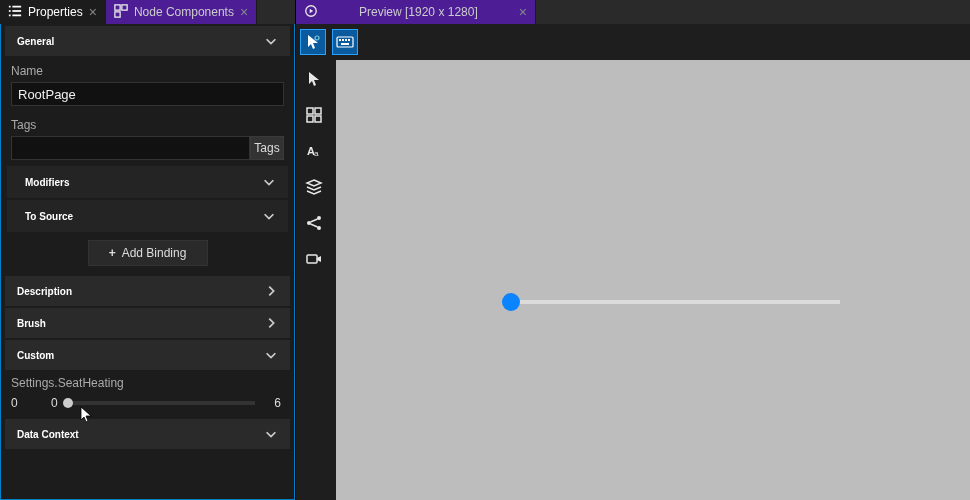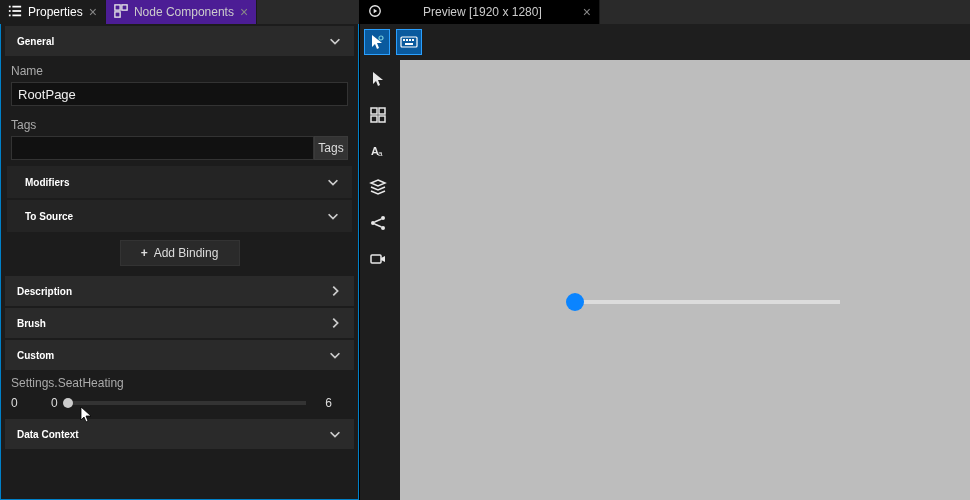--- a/index.html
+++ b/index.html
@@ -1,36 +1,36 @@
 <!DOCTYPE html>
 <html><head>
 <meta charset="utf-8">
 <style>
   * { box-sizing: border-box; margin: 0; padding: 0; font-family: "Segoe UI", Arial, sans-serif; }
   body { background: #1e1e1e; color: #ccc; width: 970px; height: 500px; overflow: hidden; display: flex; }
-  .left-panel { width: 360px; height: 500px; background: #1c1c1c; display:flex; flex-direction:column; border-right:1px solid #000; }
+  .left-panel { width: 296px; height: 500px; background: #1c1c1c; display:flex; flex-direction:column; border-right:1px solid #000; }
   .right-panel { flex:1; height:500px; background:#1e1e1e; display:flex; flex-direction:column; }
   .tabbar { height:24px; background:#2a2a2a; display:flex; align-items:stretch; font-size:12px; }
   .tab { display:flex; align-items:center; padding:0 8px; gap:6px; background:#4c1d95; border-right:1px solid #1a1a1a; cursor:pointer; }
   .tab.active { background:#1c1c1c; color:#fff; }
   .tab .close { color:#888; font-size:14px; line-height:1; }
   .tab svg { width:14px; height:14px; }
   .panel-body { flex:1; border:1px solid #0080c8; border-top:none; background:#1c1c1c; overflow:auto; }
   .section-header { display:flex; align-items:center; justify-content:space-between; background:#2a2a2a; padding:0 12px; height:30px; font-size:10px; font-weight:600; color:#ffffff; margin:2px 4px; cursor:pointer; }
   .section-header.sub { background:#242424; height:32px; padding-left:18px; margin:2px 6px; }
   .chev { width:14px; height:14px; }
   .chev svg { width:14px; height:14px; fill:#ccc; }
   .field-label { font-size:12px; color:#aaa; padding:6px 0 4px 10px; }
   .text-input { width: calc(100% - 20px); margin:0 10px 6px 10px; background:#111; border:1px solid #333; color:#eee; font-size:13px; padding:4px 6px; height:24px; }
   .tags-row { display:flex; margin:0 10px 6px 10px; }
   .tags-input { flex:1; background:#111; border:1px solid #333; height:24px; }
   .tags-btn { width:34px; height:24px; background:#333; color:#ddd; font-size:12px; display:flex; align-items:center; justify-content:center; cursor:pointer; border:1px solid #3a3a3a; }
   .add-binding { display:flex; align-items:center; justify-content:center; gap:6px; background:#2a2a2a; color:#ddd; font-size:12px; height:26px; width:120px; margin:8px auto 10px auto; cursor:pointer; border:1px solid #333; }
   .add-binding .plus { font-weight:bold; }
-  .slider-block { padding:4px 26px 6px 10px; }
+  .slider-block { padding:4px 13px 6px 10px; }
   .slider-label { font-size:12px; color:#aaa; margin-bottom:5px; }
   .slider-row { display:flex; align-items:center; gap:10px; font-size:12px; color:#ddd; }
   .slider-valbox { width:30px; text-align:left; }
   .slider-track-wrap { flex:1; position:relative; height:16px; display:flex; align-items:center; }
   .slider-track { flex:1; height:4px; background:#333; position:relative; }
   .slider-handle { position:absolute; left:0; top:50%; transform:translate(-50%,-50%); width:10px; height:10px; border-radius:50%; background:#ccc; cursor:pointer; }
   .slider-max { width:16px; text-align:right; }
   .cursor-arrow { position:absolute; left:12px; top:11px; pointer-events:none; }
   .cursor-arrow svg { width:14px; height:18px; }
   
@@ -159,21 +159,21 @@
       <span>Data Context</span>
       <span class="chev"><svg viewBox="0 0 16 16">
             <path d="M3 6l5 5 5-5" fill="none" stroke="#ccc" stroke-width="2"></path>
           </svg></span>
     </div>
   </div>
 </div>
 
 <div class="right-panel">
   <div class="right-tabbar">
-    <div class="tab" style="background:#000000;gap:41px;">
+    <div class="tab" style="background:#4c1d95;gap:41px;">
       <span>
         <svg viewBox="0 0 16 16">
             <circle cx="8" cy="8" r="6" class="icon-stroke"></circle>
             <path d="M6.5 5.5l4 2.5-4 2.5z" fill="#e8e8e8"></path>
           </svg>
       </span>
       <span>Preview [1920 x 1280]</span>
       <span class="close">×</span>
     </div>
   </div>

